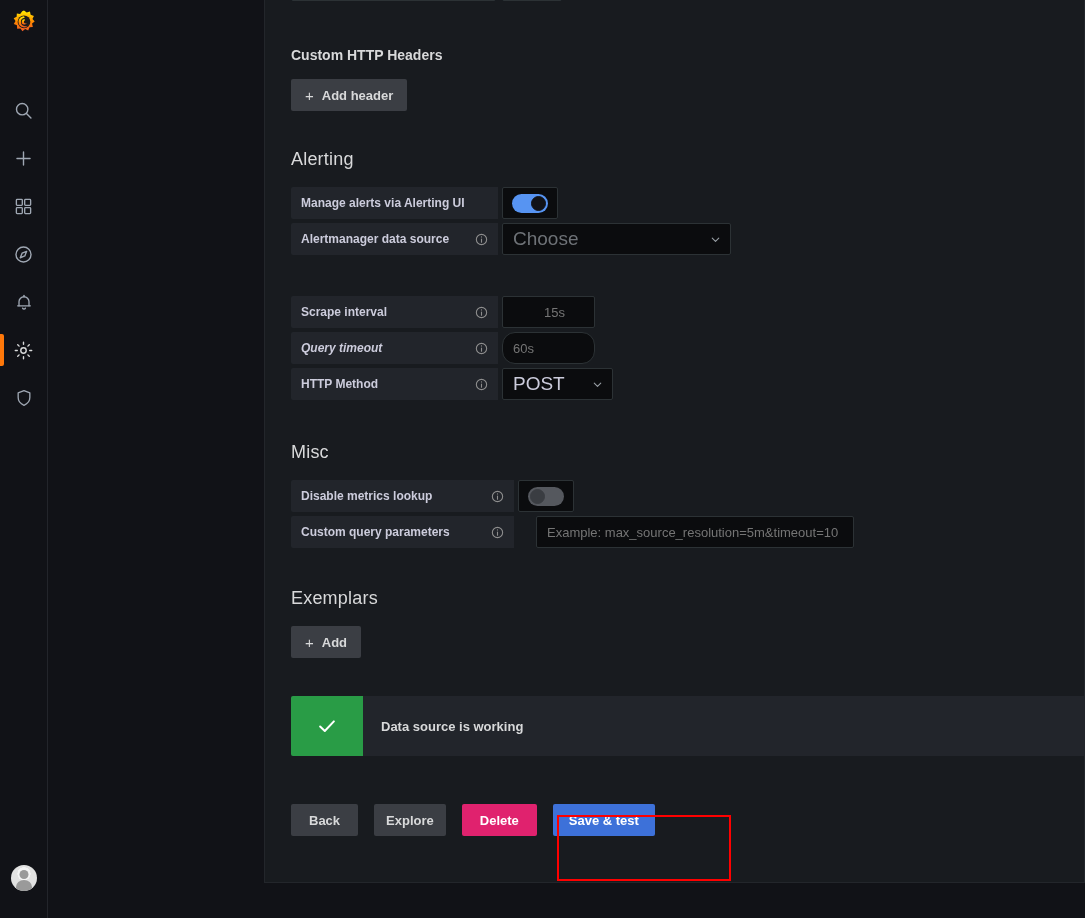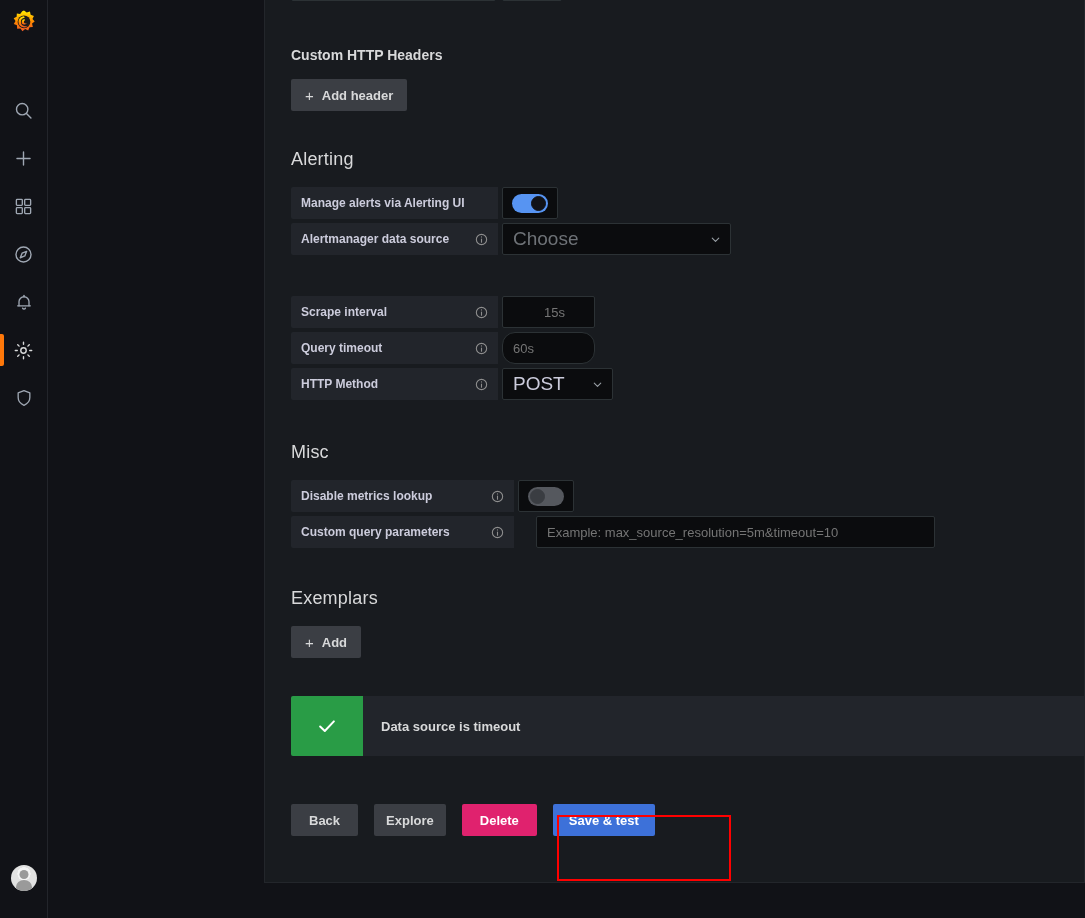--- a/index.html
+++ b/index.html
@@ -308,21 +308,21 @@
                   <circle cx="12" cy="12" r="9.5"></circle>
                     <line x1="12" y1="11" x2="12" y2="17" stroke-linecap="round"></line>
                   <circle cx="12" cy="7.3" r="1.1" fill="currentColor" stroke="none"></circle>
                 </svg>
               </span>
             </div>
             <input class="field-input" style="width: 93px; padding-left: 41px;" type="text" placeholder="15s">
           </div>
 
           <div class="field-row">
-            <div class="field-label" style="width:207px;">
+            <div class="field-label" style="width:207px;font-style:italic;">
               <span class="lbl-text">Query timeout</span>
               <span class="info-icon">
                 <svg width="13" height="13" viewBox="0 0 24 24" fill="none" stroke="currentColor" stroke-width="2">
                   <circle cx="12" cy="12" r="9.5"></circle>
                     <line x1="12" y1="11" x2="12" y2="17" stroke-linecap="round"></line>
                   <circle cx="12" cy="7.3" r="1.1" fill="currentColor" stroke="none"></circle>
                 </svg>
               </span>
             </div>
             <input class="field-input" style="width: 93px; border-radius: 13px;" type="text" placeholder="60s">
@@ -375,21 +375,21 @@
             <div class="field-label" style="width:223px;">
               <span class="lbl-text">Custom query parameters</span>
               <span class="info-icon">
                 <svg width="13" height="13" viewBox="0 0 24 24" fill="none" stroke="currentColor" stroke-width="2">
                   <circle cx="12" cy="12" r="9.5"></circle>
                     <line x1="12" y1="11" x2="12" y2="17" stroke-linecap="round"></line>
                   <circle cx="12" cy="7.3" r="1.1" fill="currentColor" stroke="none"></circle>
                 </svg>
               </span>
             </div>
-            <input class="field-input" style="width: 399px; margin-left: 22px;" type="text" placeholder="Example: max_source_resolution=5m&amp;timeout=10">
+            <input class="field-input" style="width: 318px; margin-left: 22px;" type="text" placeholder="Example: max_source_resolution=5m&amp;timeout=10">
           </div>
         </div>
 
         <div style="margin-top:40px;">
           <div class="section-title">Exemplars</div>
           <div style="margin-top:17px;">
             <button class="btn btn-secondary">
               <span class="plus">+</span>
               <span>Add</span>
             </button>
@@ -397,21 +397,21 @@
         </div>
 
         <div style="margin-top:38px; width:821px;">
           <div class="alert">
             <div class="alert-icon">
               <svg width="22" height="22" viewBox="0 0 24 24" fill="none" stroke="currentColor" stroke-width="2.2" stroke-linecap="round" stroke-linejoin="round">
                 <polyline points="4.5,12.6 9.6,17.5 19.5,7"></polyline>
               </svg>
             </div>
             <div class="alert-body">
-              <span class="alert-text">Data source is timeout</span>
+              <span class="alert-text">Data source is working</span>
             </div>
           </div>
         </div>
 
         <div style="margin-top:48px; display:flex; gap:16px;">
           <button class="btn btn-secondary" style="padding:0 18px;">
             <span>Back</span>
           </button>
           <button class="btn btn-secondary" style="padding:0 12px;">
             <span>Explore</span>

